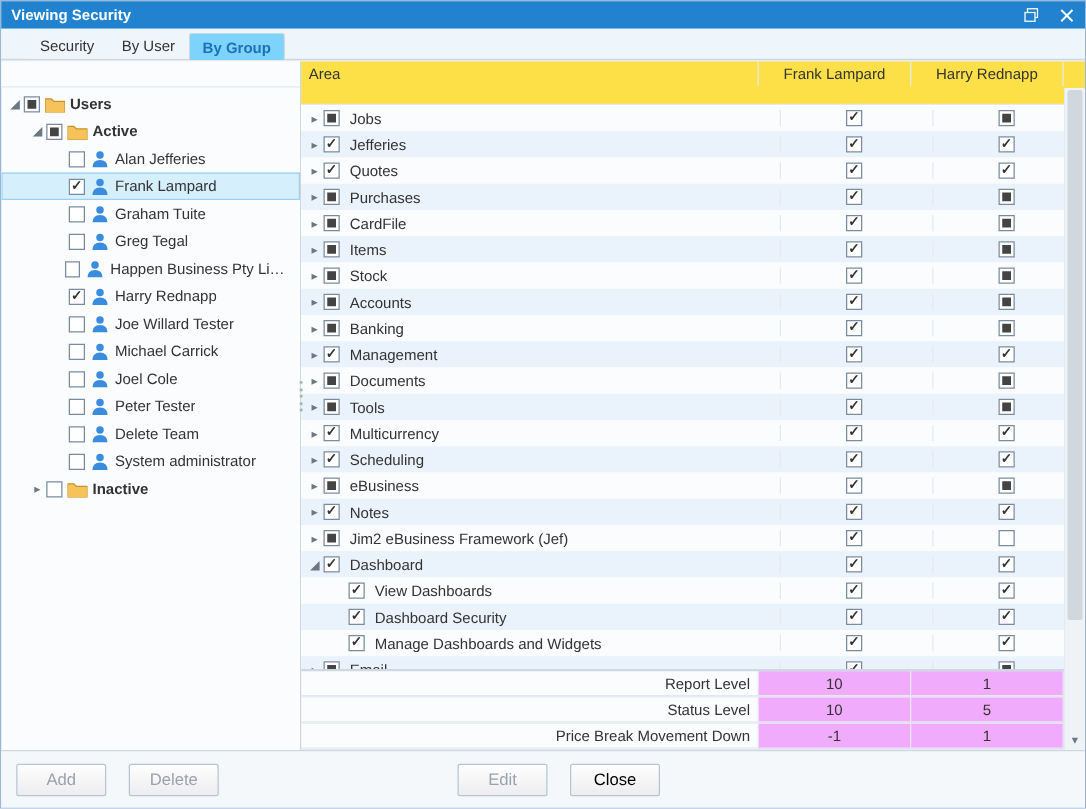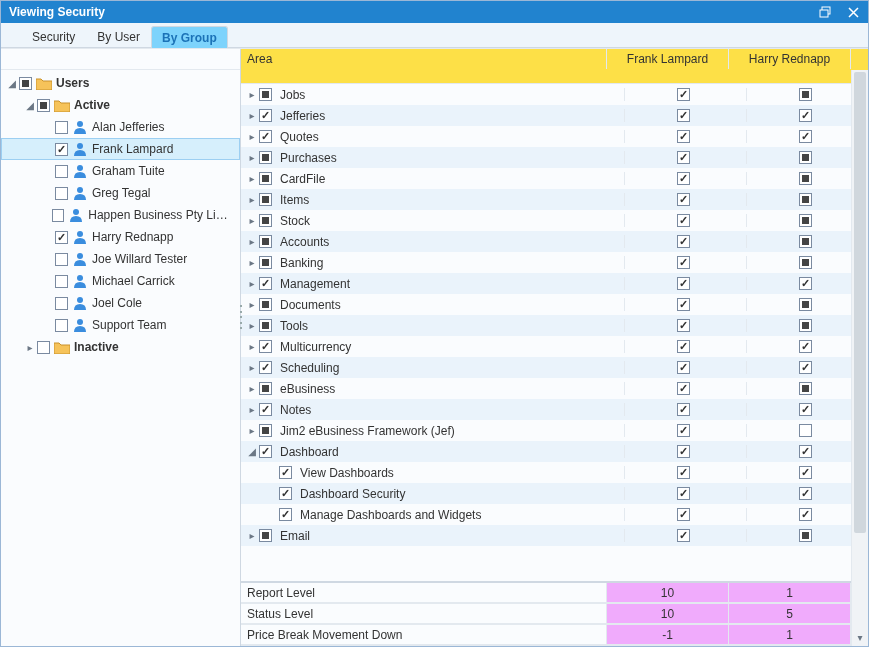--- a/index.html
+++ b/index.html
@@ -36,21 +36,21 @@
   .grid-body { flex:1; overflow:auto; }
   .grow { display:flex; align-items:center; height:21px;}
   .grow:nth-child(odd){ background:#fafcfe;}
   .grow:nth-child(even){ background:#eaf3fb;}
   .gcell.area { flex:1; display:flex; align-items:center; padding-left:4px;}
   .gcell.col { width:122px; display:flex; justify-content:center; align-items:center; border-left:1px solid #e3e9ef;}
   .garrow { width:14px; display:inline-flex; justify-content:center; color:#6b7785; font-size:10px; cursor:pointer;}
   .drag-dots { position:absolute; left:-3px; top:256px; width:6px; height:24px; display:flex; flex-direction:column; justify-content:space-between; align-items:center;}
   .drag-dots span{width:2px;height:2px;background:#9aa;}
 
-  .levels { border-top:2px solid #cfd8e2; }
+  .levels { border-top:2px solid #cfd8e2;text-align:right; }
   .lrow { display:flex; height:21px; align-items:stretch; border-bottom:1px solid #e3e9ef;}
   .lrow .lab { flex:1; padding:3px 6px; border:1px solid #e3e9ef; border-top:none; border-left:none;}
   .lrow .val { width:122px; display:flex; align-items:center; justify-content:center; background:#f0abfc; border:1px solid #e3e9ef; border-top:none; border-left:none;}
   .lrow .scroll { width:17px;}
   .footer { height:46px; border-top:1px solid #cfd8e2; background:#f4f8fb; display:flex; align-items:center; padding:0 12px; gap:18px;}
   .btn { min-width:72px; height:26px; border:1px solid #b9c4d1; background:linear-gradient(#fefefe,#ededf0); border-radius:2px; cursor:pointer; padding:0 12px;}
   .btn:disabled { color:#9aa2ad; cursor:default;}
   .footer .spacer { flex:1; }
   .scrollbar { position:absolute; right:0; top:21px; bottom:0; width:17px; background:#f0f3f6; border-left:1px solid #e3e9ef;}
   .scroll-thumb { position:absolute; left:2px; right:2px; top:2px; height:80%; background:#d0d7dd; border-radius:2px;}
@@ -222,21 +222,45 @@
           <div class="tree-row">
             <span class="ind" style="width:40px"></span>
             <span class="tw"></span>
             <span class="cb "></span>
             <span class="person-icon">
               <svg width="14" height="14" viewBox="0 0 14 14">
                 <circle cx="7" cy="4" r="3" fill="#3a8dde"></circle>
                 <path d="M1 14 q0 -6 6 -6 q6 0 6 6 z" fill="#3a8dde"></path>
               </svg>
             </span>
-            <span class="tree-label">Support Team</span>
+            <span class="tree-label">Peter Tester</span>
+          </div>
+          <div class="tree-row">
+            <span class="ind" style="width:40px"></span>
+            <span class="tw"></span>
+            <span class="cb "></span>
+            <span class="person-icon">
+              <svg width="14" height="14" viewBox="0 0 14 14">
+                <circle cx="7" cy="4" r="3" fill="#3a8dde"></circle>
+                <path d="M1 14 q0 -6 6 -6 q6 0 6 6 z" fill="#3a8dde"></path>
+              </svg>
+            </span>
+            <span class="tree-label">Delete Team</span>
+          </div>
+          <div class="tree-row">
+            <span class="ind" style="width:40px"></span>
+            <span class="tw"></span>
+            <span class="cb "></span>
+            <span class="person-icon">
+              <svg width="14" height="14" viewBox="0 0 14 14">
+                <circle cx="7" cy="4" r="3" fill="#3a8dde"></circle>
+                <path d="M1 14 q0 -6 6 -6 q6 0 6 6 z" fill="#3a8dde"></path>
+              </svg>
+            </span>
+            <span class="tree-label">System administrator</span>
           </div>
           <div class="tree-row bold">
             <span class="ind" style="width:22px"></span>
             <span class="tw">▸</span>
             <span class="cb "></span>
             <span class="folder-icon">
               <svg width="16" height="13" viewBox="0 0 16 13">
                 <path d="M0 2 h5 l2 2 h9 v9 h-16 z" fill="#f6c35a" stroke="#c9922c"></path>
               </svg>
             </span>
@@ -572,14 +596,22 @@
         </div>
 
       <div class="scrollbar">
         <div class="scroll-arrow up">▴</div>
         <div class="scroll-thumb"></div>
         <div class="scroll-arrow down">▾</div>
       </div>
     </div>
   </div>
 
+  <div class="footer">
+    <button class="btn" disabled="">Add</button>
+    <button class="btn" disabled="">Delete</button>
+    <div class="spacer"></div>
+    <button class="btn" disabled="">Edit</button>
+    <button class="btn">Close</button>
+    <div style="flex:2"></div>
+  </div>
 
 </div>
 
 </body></html>

